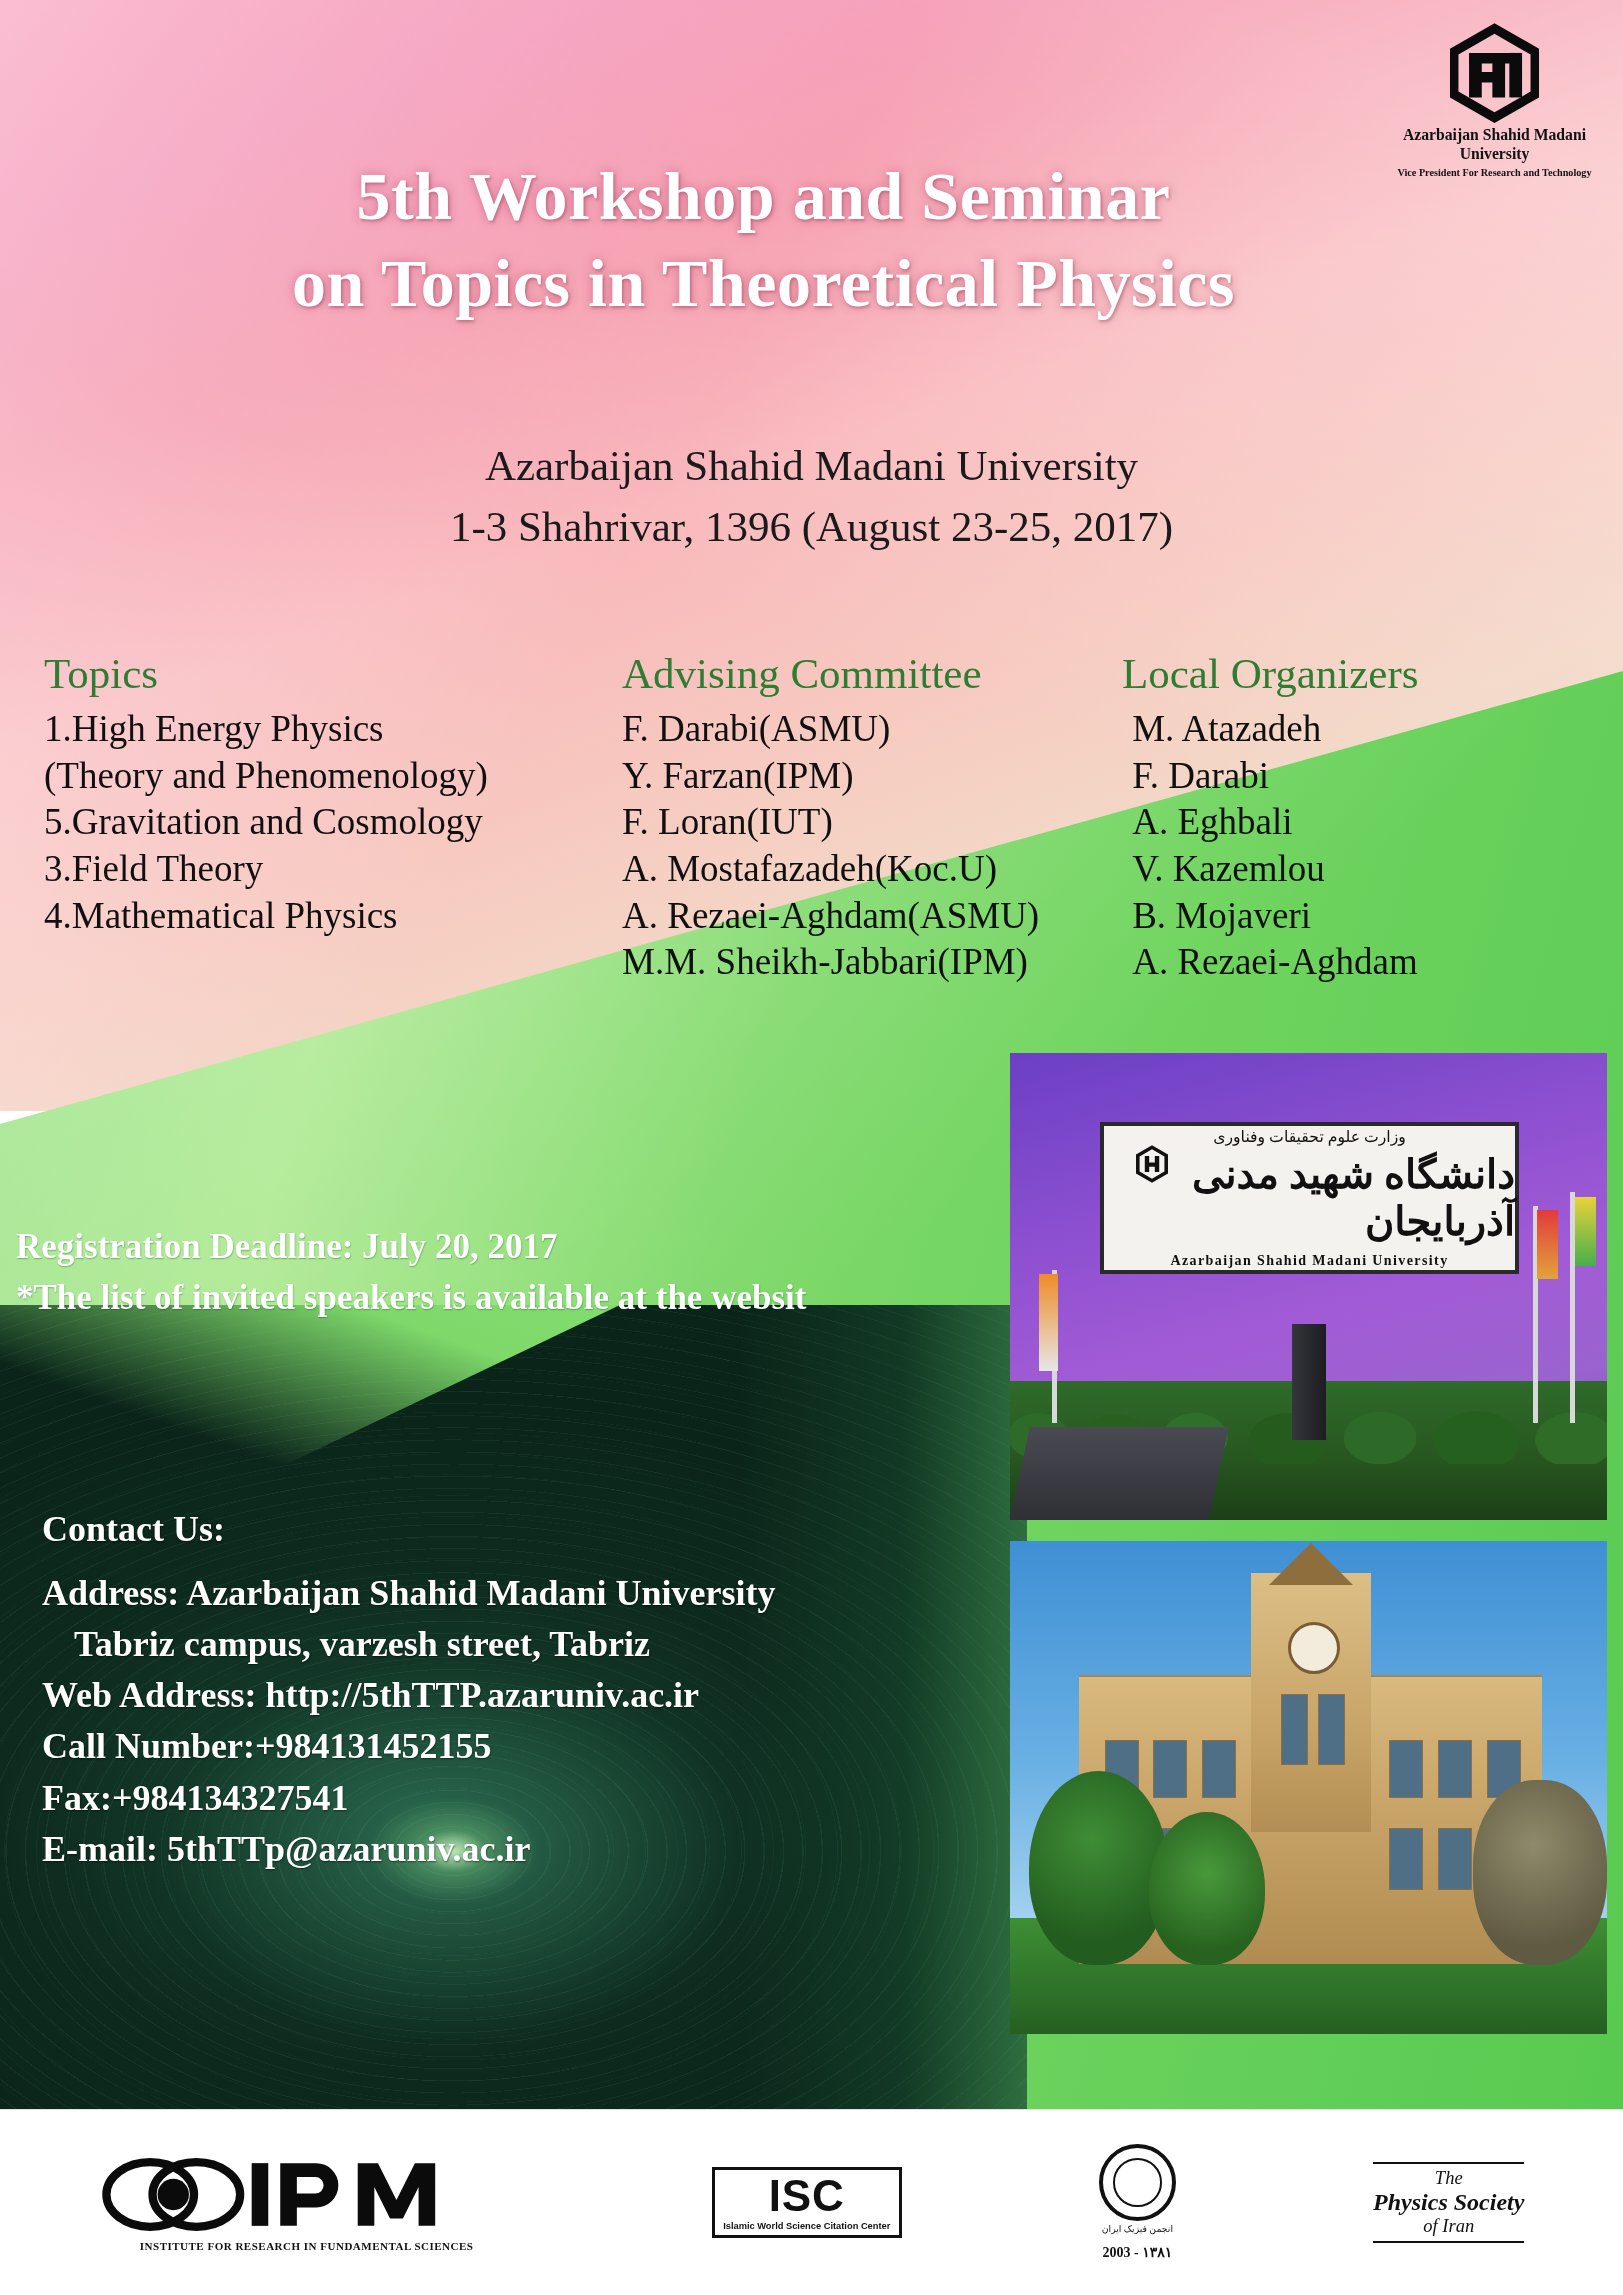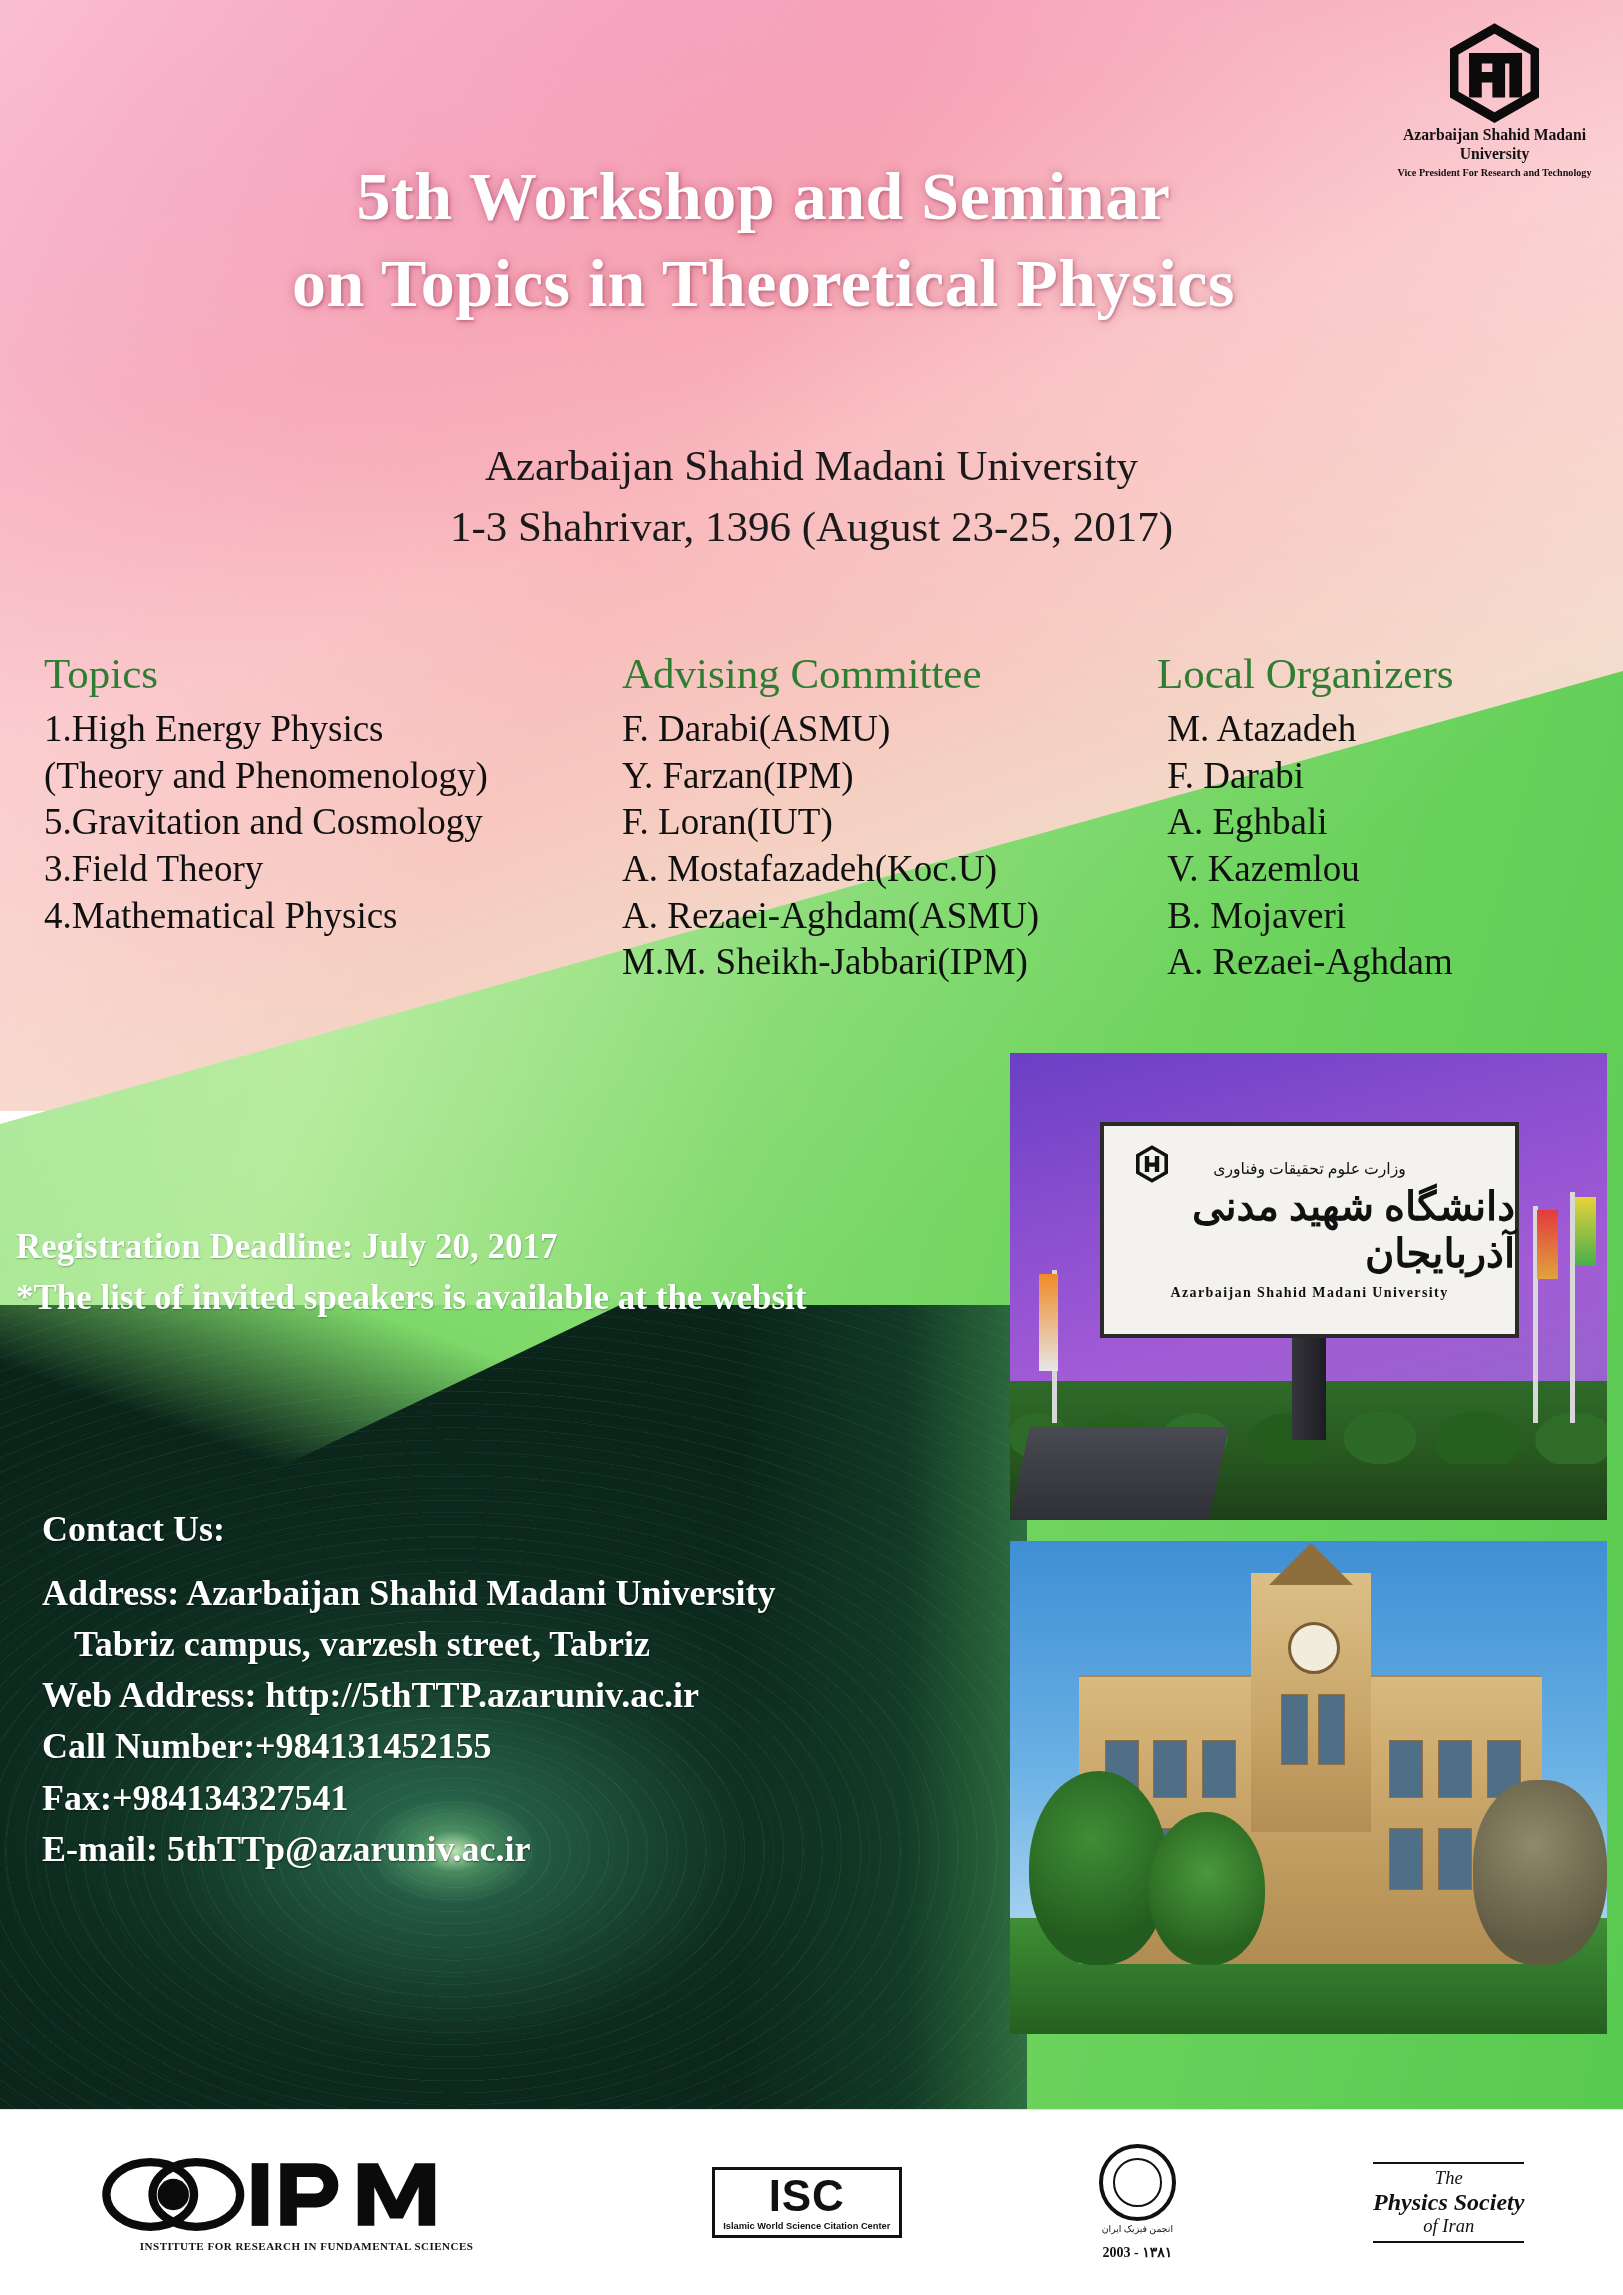--- a/index.html
+++ b/index.html
@@ -92,21 +92,21 @@
   }
   .subtitle {
     position:absolute; left:0; top:435px; width:1623px; text-align:center;
     color:#1a1a1a; font-size:43px; line-height:1.42;
   }
   
   .cols { position:absolute; left:0; top:648px; width:1623px; }
   .col { position:absolute; top:0; }
   .col-topics { left:44px; width:578px; }
   .col-advising { left:622px; width:555px; }
-  .col-local { left:1157px; width:435px; }
+  .col-local { left:1122px; width:435px; }
   .col-h {
     color:#2f7d32; font-size:43px; line-height:1.2; margin-bottom:6.5px;
   }
   .col ul { list-style:none; margin:0; padding:0; }
   .col li { color:#101010; font-size:37px; line-height:1.26; white-space:nowrap; }
   .col-local li { text-align:left; padding-left:10.2px; }
   
   .notes {
     position:absolute; left:16px; top:1222px; width:1064px;
     color:#ffffff; font-weight:bold; font-size:35px; line-height:1.45;
@@ -147,21 +147,21 @@
     background:
       radial-gradient(ellipse 42px 32px at 28px 74px, #2e6b29 0 70%, rgba(0,0,0,0) 72%),
       radial-gradient(ellipse 51px 37px at 106px 79px, #27601f 0 70%, rgba(0,0,0,0) 72%),
       radial-gradient(ellipse 46px 35px at 185px 76px, #2f6f2b 0 70%, rgba(0,0,0,0) 72%),
       radial-gradient(ellipse 56px 39px at 278px 79px, #255c1e 0 70%, rgba(0,0,0,0) 72%),
       radial-gradient(ellipse 51px 37px at 370px 76px, #2d6a27 0 70%, rgba(0,0,0,0) 72%),
       radial-gradient(ellipse 60px 42px at 467px 79px, #26601f 0 70%, rgba(0,0,0,0) 72%),
       radial-gradient(ellipse 56px 39px at 565px 78px, #2e6c28 0 70%, rgba(0,0,0,0) 72%);
   }
   .bb-panel {
-    position:absolute; left:90px; top:69px; width:419px; height:216px;
+    position:absolute; left:90px; top:69px; width:419px; height:152px;
     background:#f4f2ee; border:4.6px solid #2a2a2a; box-sizing:border-box;
     display:flex; flex-direction:column; align-items:center; justify-content:center;
   }
   .bb-panel .fa1 { font-size:15.7px; color:#111; direction:rtl; margin-bottom:4.6px; }
   .bb-panel .fa2 { font-size:40px; color:#111; direction:rtl; font-weight:bold; letter-spacing:0.9px;}
   .bb-panel .en  { font-size:14px; color:#111; letter-spacing:1.4px; margin-top:8.3px; font-weight:bold;}
   .bb-panel .bbmark{ position:absolute; left:28px; top:17.6px; width:40px; height:40px;}
   .bb-leg {
     position:absolute; left:282px; top:271px; width:34px; height:116px;
     background:linear-gradient(90deg,#35353c,#1c1c22);

